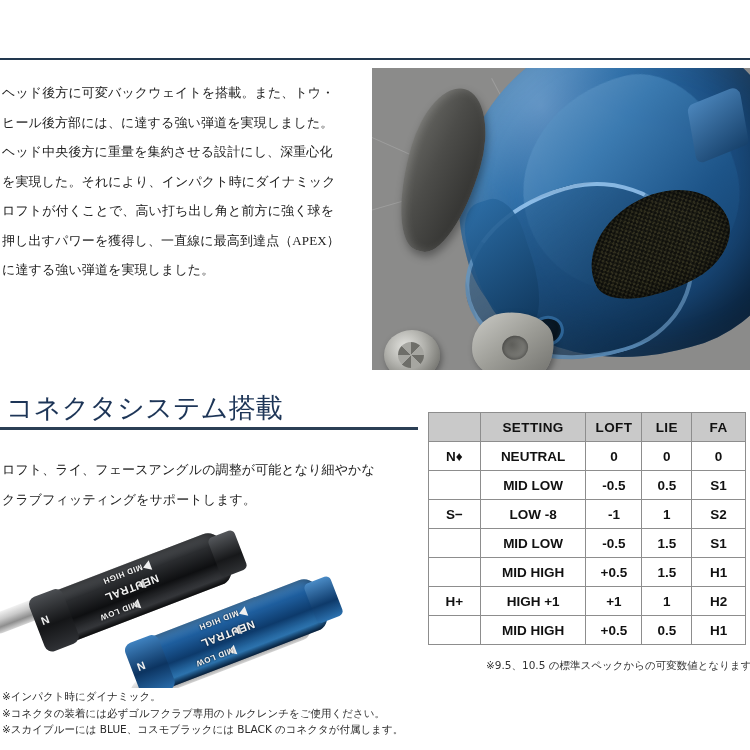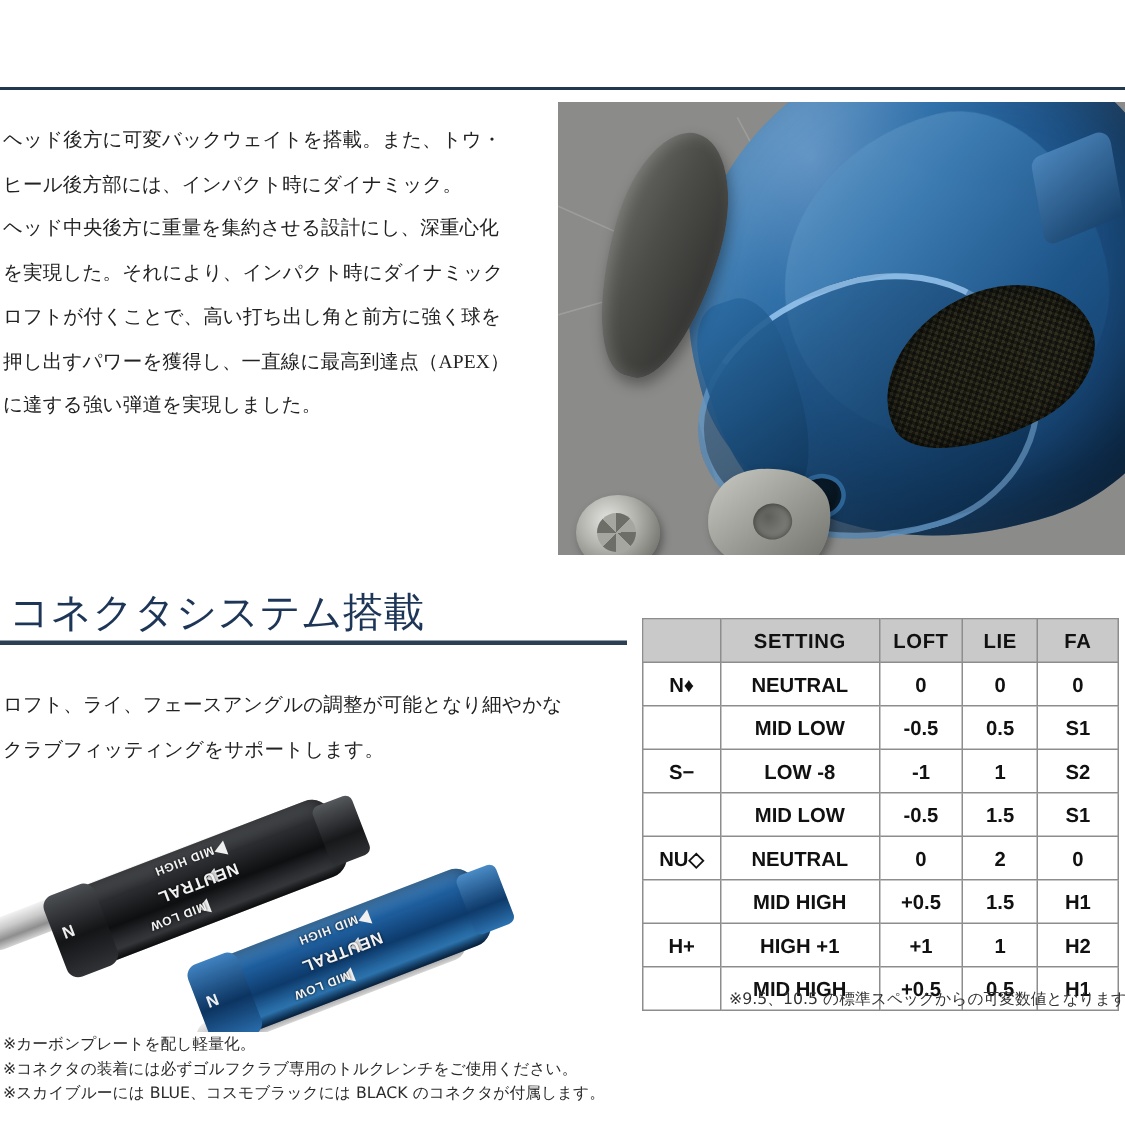--- a/index.html
+++ b/index.html
@@ -274,21 +274,21 @@
 </style>
 </head>
 <body>
 
 <div class="page">
 
   <div class="rule-1"></div>
 
   <div class="jp-para" id="desc-1">
     <div>ヘッド後方に可変バックウェイトを搭載。また、トウ・</div>
-    <div>ヒール後方部には、インパクト時にダイナミック。</div>
+    <div>ヒール後方部には、に達する強い弾道を実現しました。</div>
     <div>ヘッド中央後方に重量を集約させる設計にし、深重心化</div>
     <div>を実現した。それにより、インパクト時にダイナミック</div>
     <div>ロフトが付くことで、高い打ち出し角と前方に強く球を</div>
     <div>押し出すパワーを獲得し、一直線に最高到達点（APEX）</div>
     <div>に達する強い弾道を実現しました。</div>
   </div>
 
   <div class="hero">
     <div class="bgline a"></div>
     <div class="bgline b"></div>
@@ -379,27 +379,20 @@
           <td>S2</td>
         </tr>
         <tr>
           <td></td>
           <td>MID LOW</td>
           <td>-0.5</td>
           <td>1.5</td>
           <td>S1</td>
         </tr>
         <tr>
-          <td>NU◇</td>
-          <td>NEUTRAL</td>
-          <td>0</td>
-          <td>2</td>
-          <td>0</td>
-        </tr>
-        <tr>
           <td></td>
           <td>MID HIGH</td>
           <td>+0.5</td>
           <td>1.5</td>
           <td>H1</td>
         </tr>
         <tr>
           <td>H+</td>
           <td>HIGH +1</td>
           <td>+1</td>
@@ -413,18 +406,18 @@
           <td>0.5</td>
           <td>H1</td>
         </tr>
       </tbody>
     </table>
   </div>
 
   <div class="table-note">※9.5、10.5 の標準スペックからの可変数値となります。</div>
 
   <div class="footnotes">
-    <div>※カーボンプレートを配し軽量化。</div>
+    <div>※インパクト時にダイナミック。</div>
     <div>※コネクタの装着には必ずゴルフクラブ専用のトルクレンチをご使用ください。</div>
     <div>※スカイブルーには BLUE、コスモブラックには BLACK のコネクタが付属します。</div>
   </div>
 
 </div>
 
 </body></html>

